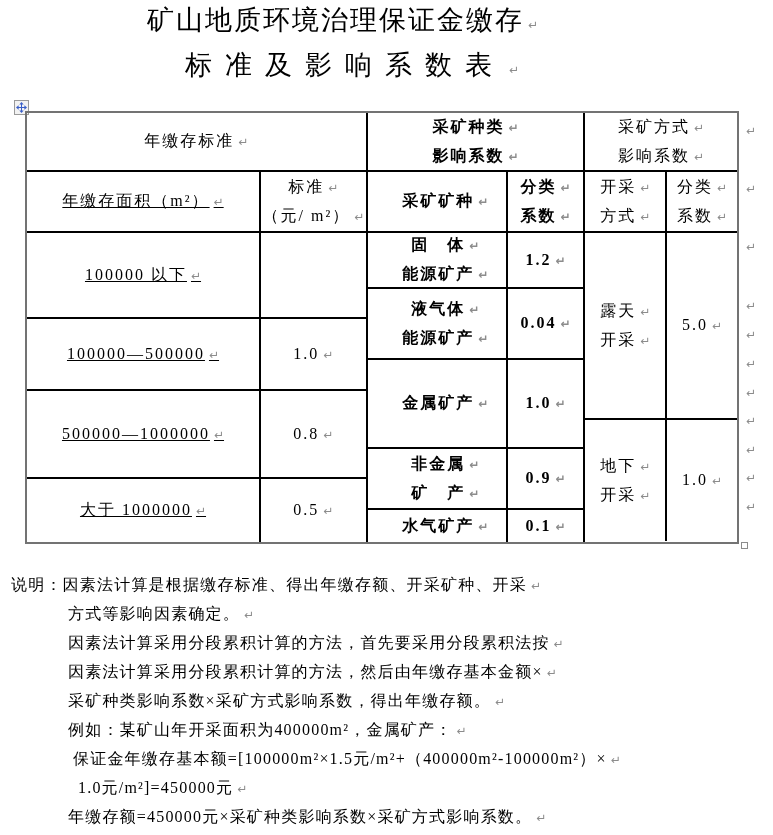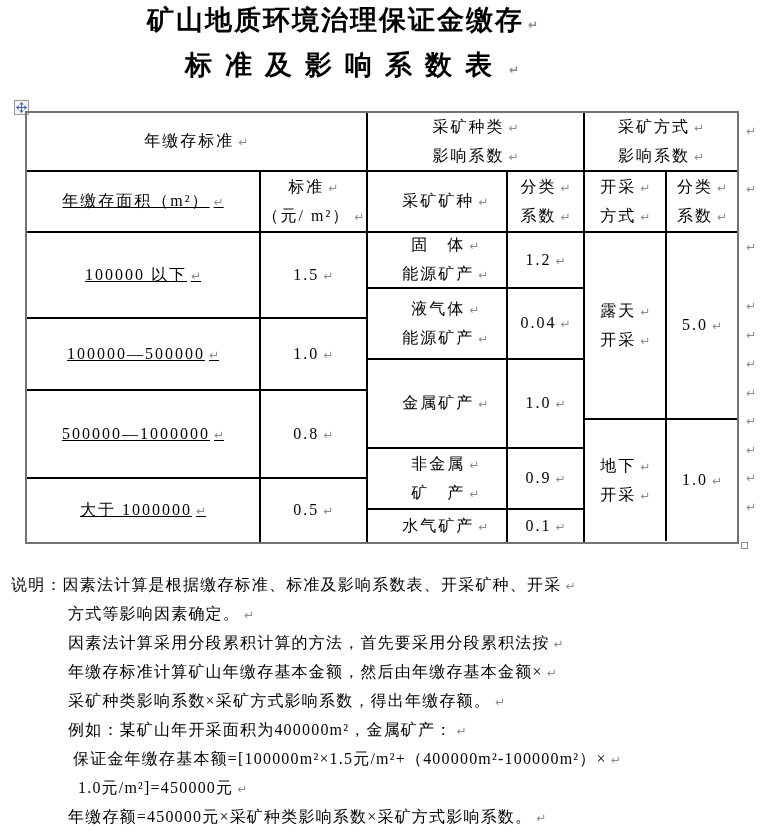--- a/index.html
+++ b/index.html
@@ -1,30 +1,30 @@
 <!DOCTYPE html>
 <html><head>
 <meta charset="utf-8">
 <style>
   html,body{margin:0;padding:0;background:#fff;}
   .page{position:relative;width:773px;height:835px;background:#fff;overflow:hidden;
         font-family:"Liberation Serif","DejaVu Serif",serif;color:#000;}
-  .title-line{position:absolute;font-weight:bold;font-size:27px;line-height:32px;white-space:nowrap;}
+  .title-line{position:absolute;font-weight:normal;font-size:27px;line-height:32px;white-space:nowrap;}
   #title1{left:147px;top:4px;letter-spacing:2px;}
   #title2{left:185px;top:49px;letter-spacing:13px;}
   .pm{color:#8c8c8c;font-size:12px;letter-spacing:0;margin-left:4px;
       font-family:"DejaVu Sans","Liberation Sans",sans-serif;}
   .mpm{position:absolute;left:746px;color:#8c8c8c;font-size:12px;
        font-family:"DejaVu Sans","Liberation Sans",sans-serif;}
   
   .tbl{position:absolute;left:25px;top:111px;width:714px;height:433px;
        border:2px solid #737373;box-sizing:border-box;display:flex;}
   .sec{display:flex;flex-direction:column;box-sizing:border-box;}
   #secA{width:359px;border-right:2px solid #000;}
-  #secB{width:229px;border-right:2px solid #000;}
+  #secB{width:229px;border-right:2px solid #000;font-weight:bold;}
   #secC{width:160px;}
   .row{display:flex;box-sizing:border-box;border-bottom:2px solid #000;align-items:stretch;}
   .row.last{border-bottom:none;}
   .c{box-sizing:border-box;display:flex;flex-direction:column;justify-content:center;
      align-items:center;overflow:hidden;flex:1;}
   .c.bR{border-right:2px solid #000;flex:none;}
   .wA1{width:234px;text-decoration:underline;} .wB1{width:123px;margin-left:17px;} .wC1{width:82px;}
   .ln{line-height:28px;white-space:nowrap;letter-spacing:2px;font-size:16px;}
   
   .notes{position:absolute;left:0;top:570px;width:773px;}
@@ -73,23 +73,20 @@
         </div>
         <div class="c">
           <div class="ln"><span>标准</span><span class="pm">↵</span></div>
           <div class="ln"><span>（元/ m²）</span><span class="pm">↵</span></div>
         </div>
       </div>
       <div class="row" style="height:86px">
         <div class="c bR wA1">
           <div class="ln"><span>100000 以下</span><span class="pm">↵</span></div>
         </div>
-        <div class="c">
-          <div class="ln"><span>1.5</span><span class="pm">↵</span></div>
-        </div>
       </div>
       <div class="row" style="height:72px">
         <div class="c bR wA1">
           <div class="ln"><span>100000—500000</span><span class="pm">↵</span></div>
         </div>
         <div class="c">
           <div class="ln"><span>1.0</span><span class="pm">↵</span></div>
         </div>
       </div>
       <div class="row" style="height:88px">
@@ -217,24 +214,24 @@
   <span class="mpm" style="top:357px">↵</span>
   <span class="mpm" style="top:386px">↵</span>
   <span class="mpm" style="top:414px">↵</span>
   <span class="mpm" style="top:443px">↵</span>
   <span class="mpm" style="top:471px">↵</span>
   <span class="mpm" style="top:500px">↵</span>
 
   <div class="resize-handle"></div>
 
   <div class="notes">
-    <div class="nl i11"><span>说明：因素法计算是根据缴存标准、标准及影响系数表、开采矿种、开采</span><span class="pm">↵</span></div>
+    <div class="nl i11"><span>说明：因素法计算是根据缴存标准、得出年缴存额、开采矿种、开采</span><span class="pm">↵</span></div>
     <div class="nl i68"><span>方式等影响因素确定。</span><span class="pm">↵</span></div>
     <div class="nl i68"><span>因素法计算采用分段累积计算的方法，首先要采用分段累积法按</span><span class="pm">↵</span></div>
-    <div class="nl i68"><span>年缴存标准计算矿山年缴存基本金额，然后由年缴存基本金额×</span><span class="pm">↵</span></div>
+    <div class="nl i68"><span>因素法计算采用分段累积计算的方法，然后由年缴存基本金额×</span><span class="pm">↵</span></div>
     <div class="nl i68"><span>采矿种类影响系数×采矿方式影响系数，得出年缴存额。</span><span class="pm">↵</span></div>
     <div class="nl i68"><span>例如：某矿山年开采面积为400000m²，金属矿产：</span><span class="pm">↵</span></div>
     <div class="nl i73"><span>保证金年缴存基本额=[100000m²×1.5元/m²+（400000m²-100000m²）×</span><span class="pm">↵</span></div>
     <div class="nl i78"><span>1.0元/m²]=450000元</span><span class="pm">↵</span></div>
     <div class="nl i68"><span>年缴存额=450000元×采矿种类影响系数×采矿方式影响系数。</span><span class="pm">↵</span></div>
   </div>
 
 </div>
 
 </body></html>

